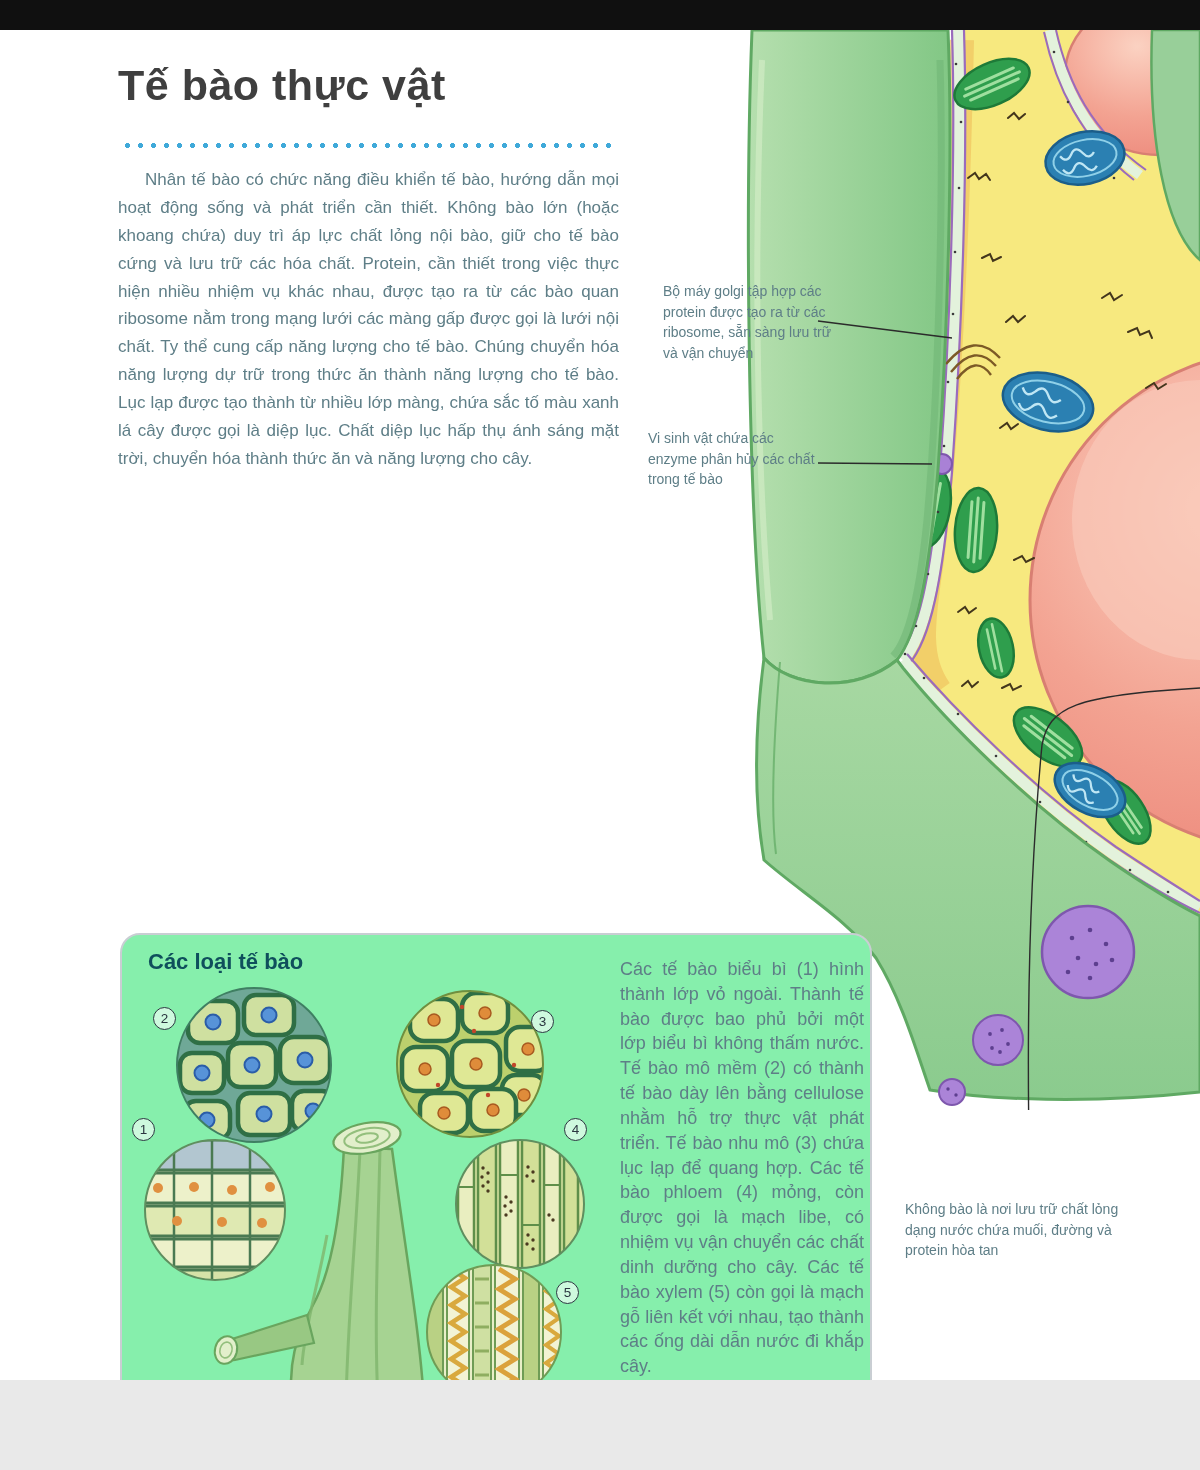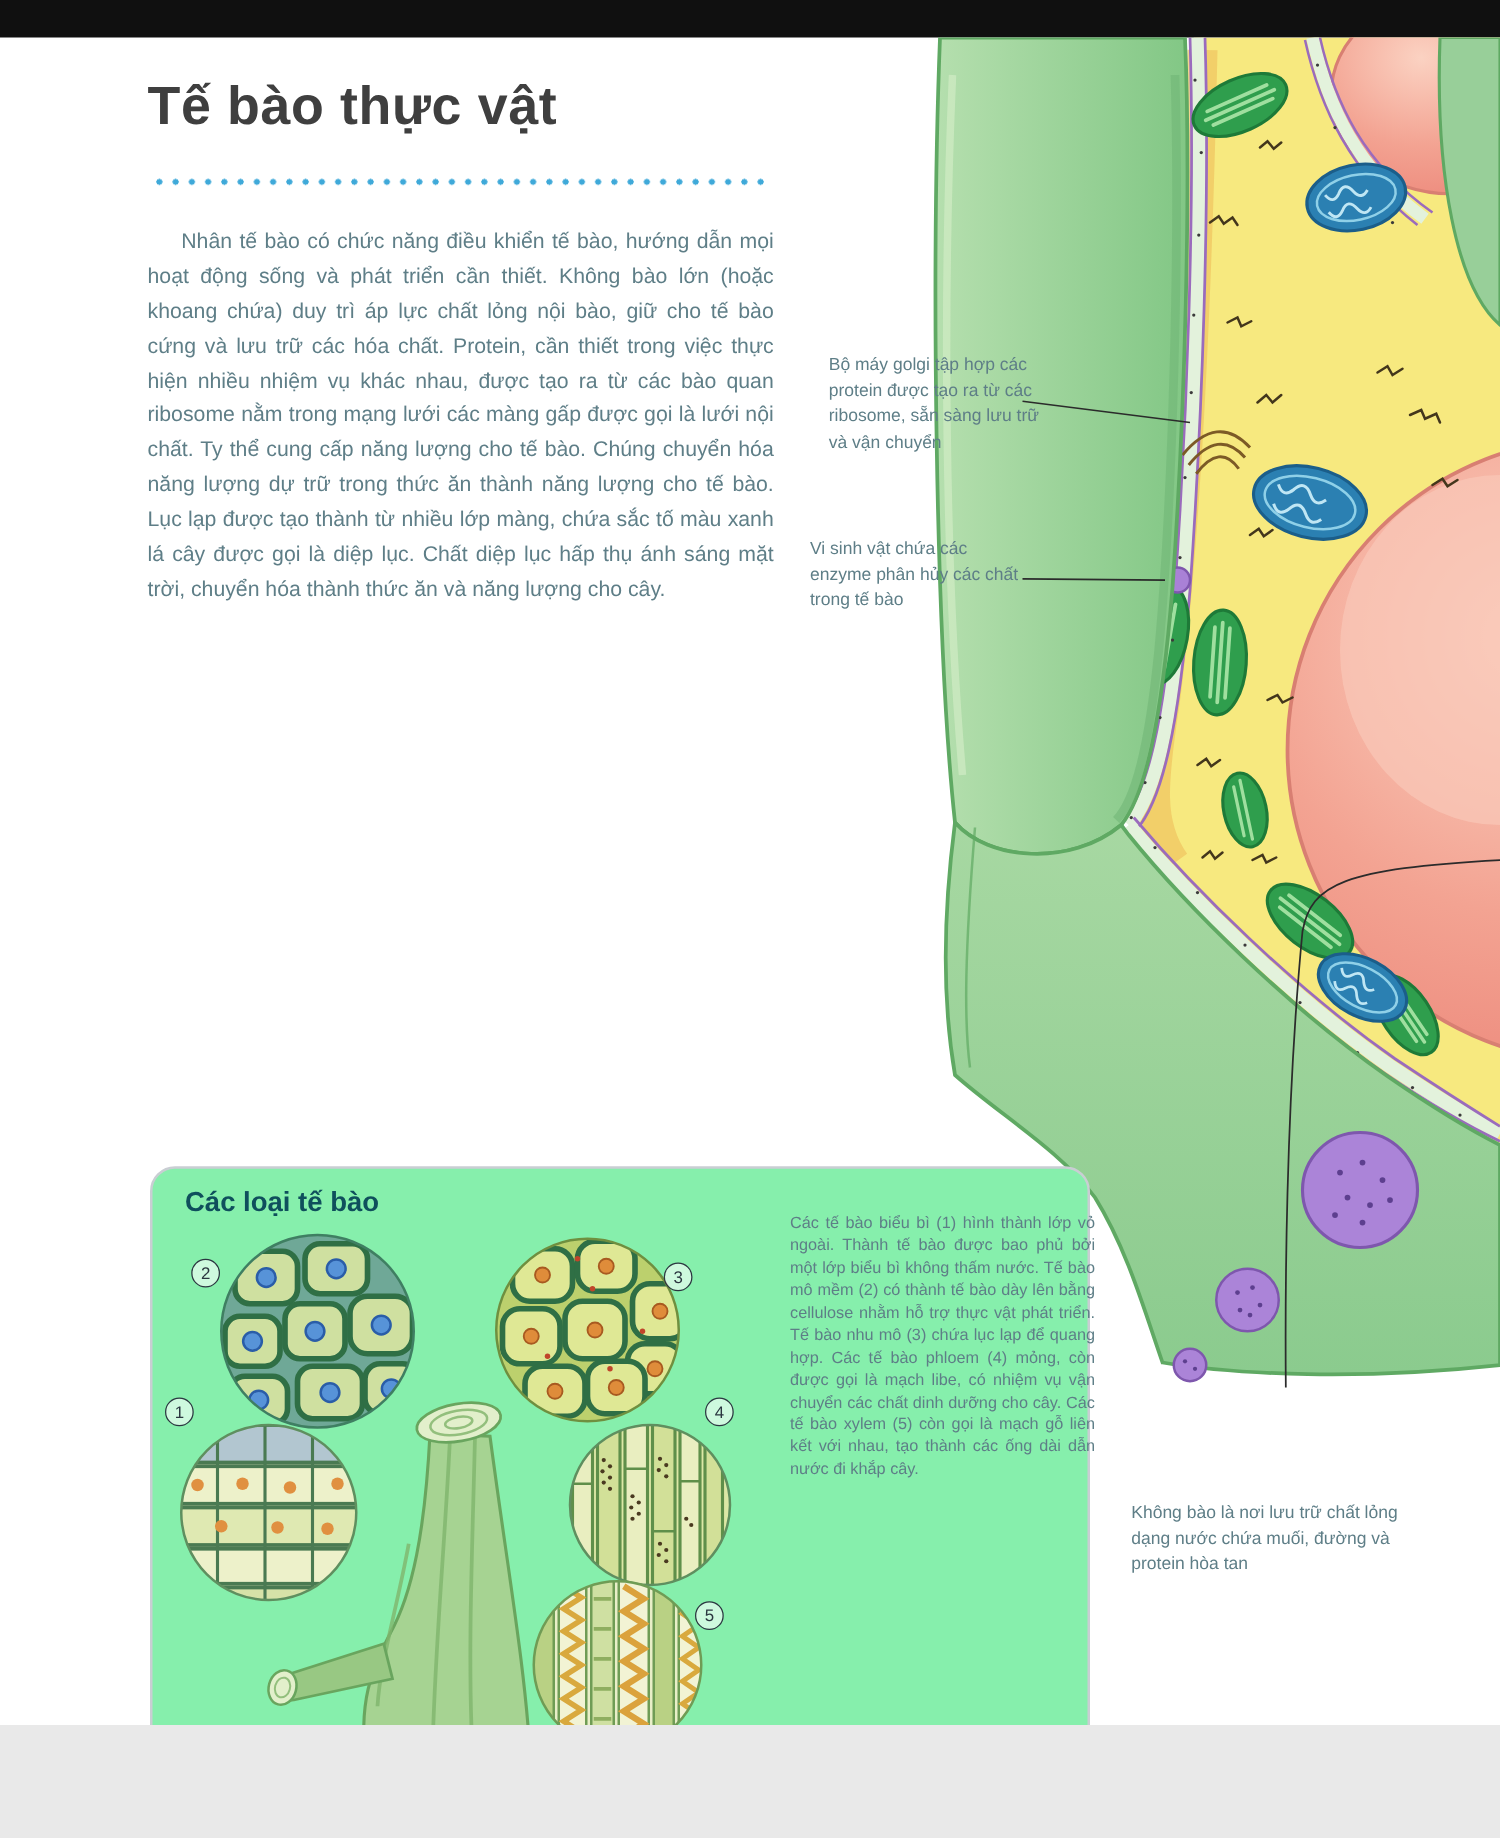--- a/index.html
+++ b/index.html
@@ -13,38 +13,38 @@
     position:absolute;left:118px;top:62px;margin:0;
     font-size:43px;font-weight:700;color:#3f3f3f;letter-spacing:.5px;line-height:1.1;
   }
   .dotted-rule{
     position:absolute;left:121px;top:142px;width:492px;height:7px;
     background-image:radial-gradient(circle,#3fa9d9 0 2.3px,transparent 2.5px);
     background-size:13px 7px;background-repeat:repeat-x;
   }
   .intro{position:absolute;left:118px;top:166px;width:501px;color:#5e7e87;}
   .intro p{margin:0;font-size:17px;line-height:1.64;text-align:justify;}
-  .intro p.p2{margin-top:13px;text-indent:27px;}
+  .intro p.p2{margin-top:0;text-indent:27px;}
   .callout{position:absolute;color:#5e7e87;font-size:14px;line-height:1.47;}
   .callout.golgi{left:648px;top:281px;width:172px;margin-left:15px;}
   .callout.lysosome{left:648px;top:428px;width:176px;}
   .callout.vacuole{left:905px;top:1199px;width:232px;}
   .cell-art{position:absolute;left:600px;top:30px;width:600px;height:1080px;}
   .types-box{
     position:absolute;left:120px;top:933px;width:752px;height:470px;
     background:#86efac;border:2px solid #c9ced3;border-radius:20px;box-sizing:border-box;
   }
   .types-box h2{
     position:absolute;left:26px;top:14px;margin:0;
     font-size:22px;font-weight:700;color:#0f4f5c;
   }
   .types-art{position:absolute;left:0;top:0;width:502px;height:470px;}
   .types-desc{
-    position:absolute;left:498px;top:22px;width:244px;margin:12px;
-    font-size:13px;line-height:1.38;text-align:justify;color:#5e7e87;
+    position:absolute;left:498px;top:22px;width:244px;margin:0;
+    font-size:18px;line-height:1.38;text-align:justify;color:#5e7e87;
   }
   .badge{
     position:absolute;width:23px;height:23px;border:1.5px solid #2b3640;border-radius:50%;
     display:flex;align-items:center;justify-content:center;
     font-size:13.5px;color:#2b3640;background:rgba(255,255,255,.6);box-sizing:border-box;
   }
   .badge.b1{left:10px;top:183px;}
   .badge.b2{left:31px;top:72px;}
   .badge.b3{left:409px;top:75px;}
   .badge.b4{left:442px;top:183px;}

